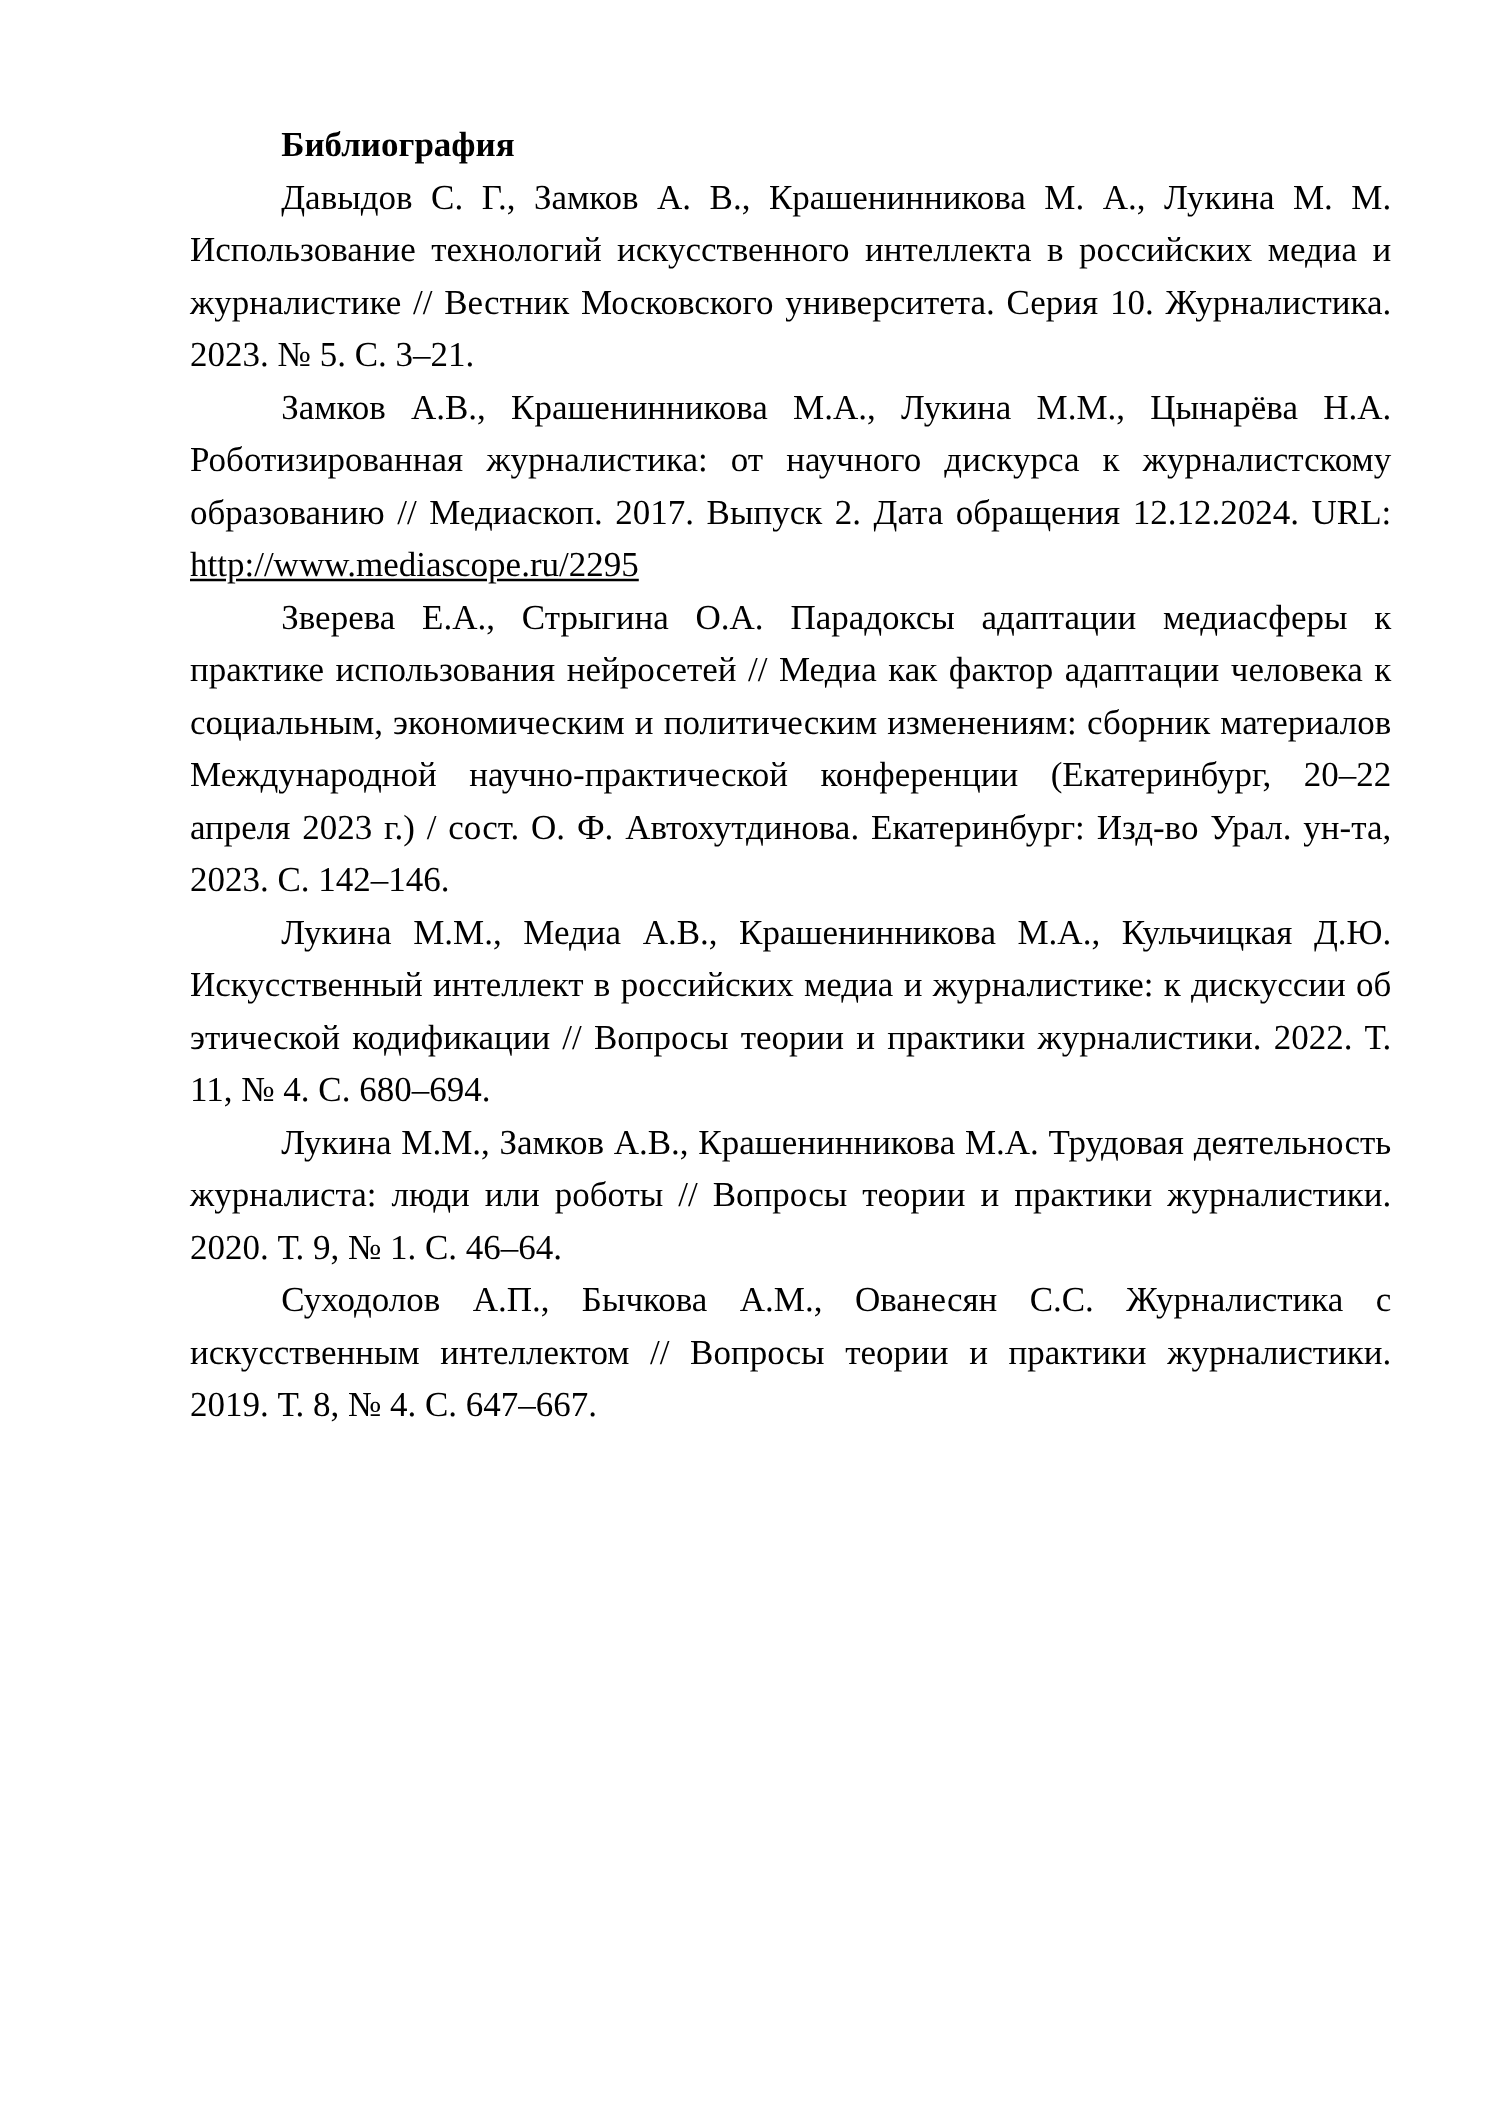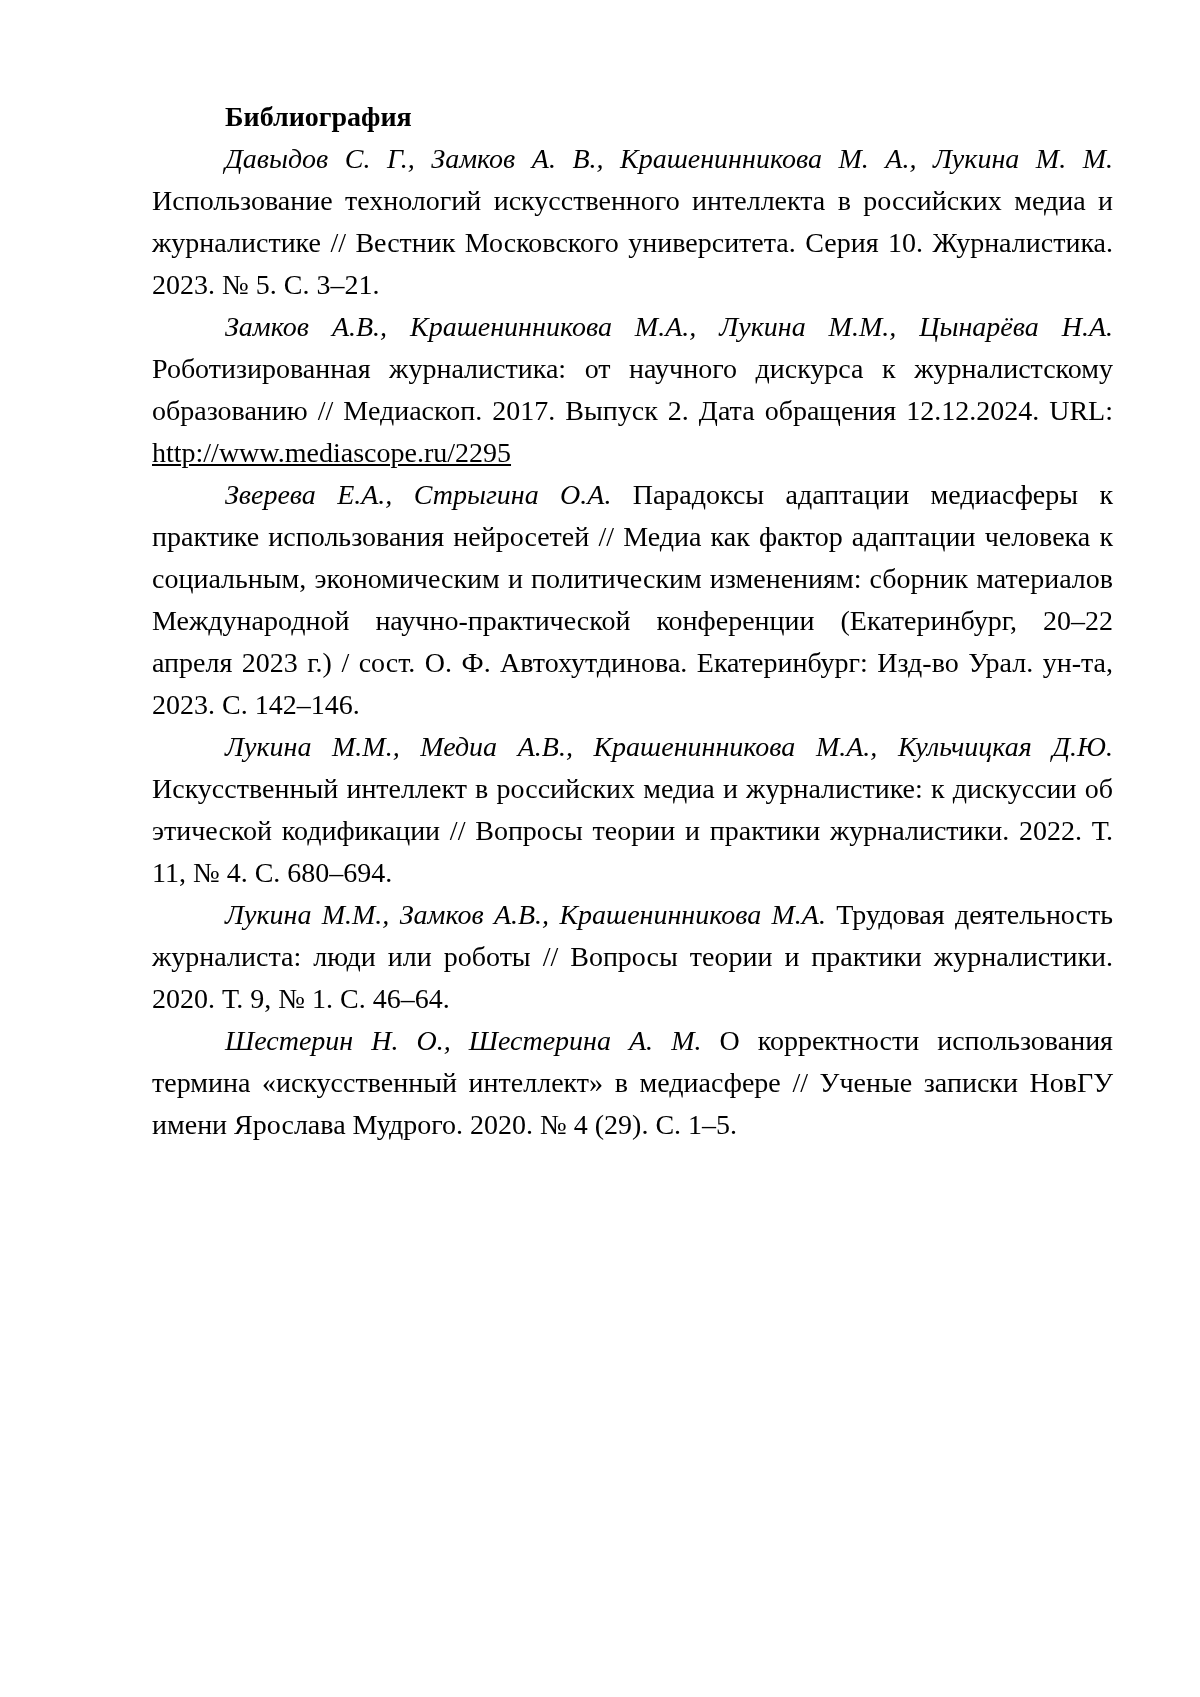--- a/index.html
+++ b/index.html
@@ -30,21 +30,20 @@
     text-indent: 73px;
     font-weight: bold;
     text-align: left;
   }
   p.entry {
     margin: 0;
     text-indent: 73px;
     text-align: justify;
   }
   .authors {
-    font-style: italic;
   }
   .url {
     text-decoration: underline;
     color: #000000;
   }
 </style>
 </head>
 <body>
 
 <div class="page">
@@ -57,19 +56,19 @@
 
   <p class="entry"><span class="authors">Зверева Е.А., Стрыгина О.А.</span><span class="body-text"> Парадоксы адаптации медиасферы к практике использования нейросетей // Медиа как фактор адаптации человека к социальным, экономическим и политическим изменениям: сборник материалов Международной научно-практической конференции (Екатеринбург, 20–22 апреля 2023 г.) / сост. О. Ф. Автохутдинова. Екатеринбург: Изд-во Урал. ун-та, 2023. С. 142–146.</span></p>
 
 
   <p class="entry"><span class="authors">Лукина М.М., Медиа А.В., Крашенинникова М.А., Кульчицкая Д.Ю.</span><span class="body-text"> Искусственный интеллект в российских медиа и журналистике: к дискуссии об этической кодификации // Вопросы теории и практики журналистики. 2022. Т. 11, № 4. С. 680–694.</span></p>
 
   <p class="entry"><span class="authors">Лукина М.М., Замков А.В., Крашенинникова М.А.</span><span class="body-text"> Трудовая деятельность журналиста: люди или роботы // Вопросы теории и практики журналистики. 2020. Т. 9, № 1. С. 46–64.</span></p>
 
 
 
+  <p class="entry"><span class="authors">Суходолов А.П., Бычкова А.М., Ованесян С.С.</span><span class="body-text"> Журналистика с искусственным интеллектом // Вопросы теории и практики журналистики. 2019. Т. 8, № 4. С. 647–667.</span></p>
 
-  <p class="entry"><span class="authors">Шестерин Н. О., Шестерина А. М.</span><span class="body-text"> О корректности использования термина «искусственный интеллект» в медиасфере // Ученые записки НовГУ имени Ярослава Мудрого. 2020. № 4 (29). С. 1–5.</span></p>
 
   <p class="entry"></p>
 </div>
   </div>
 </div>
 
 </body></html>

